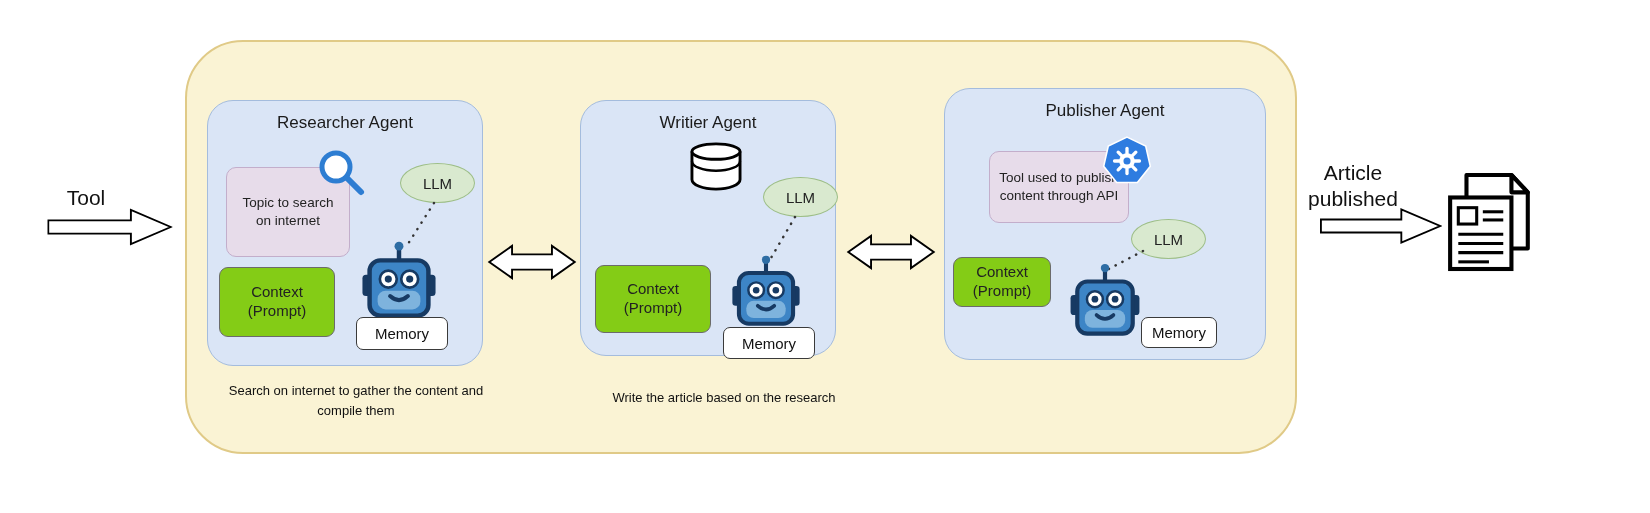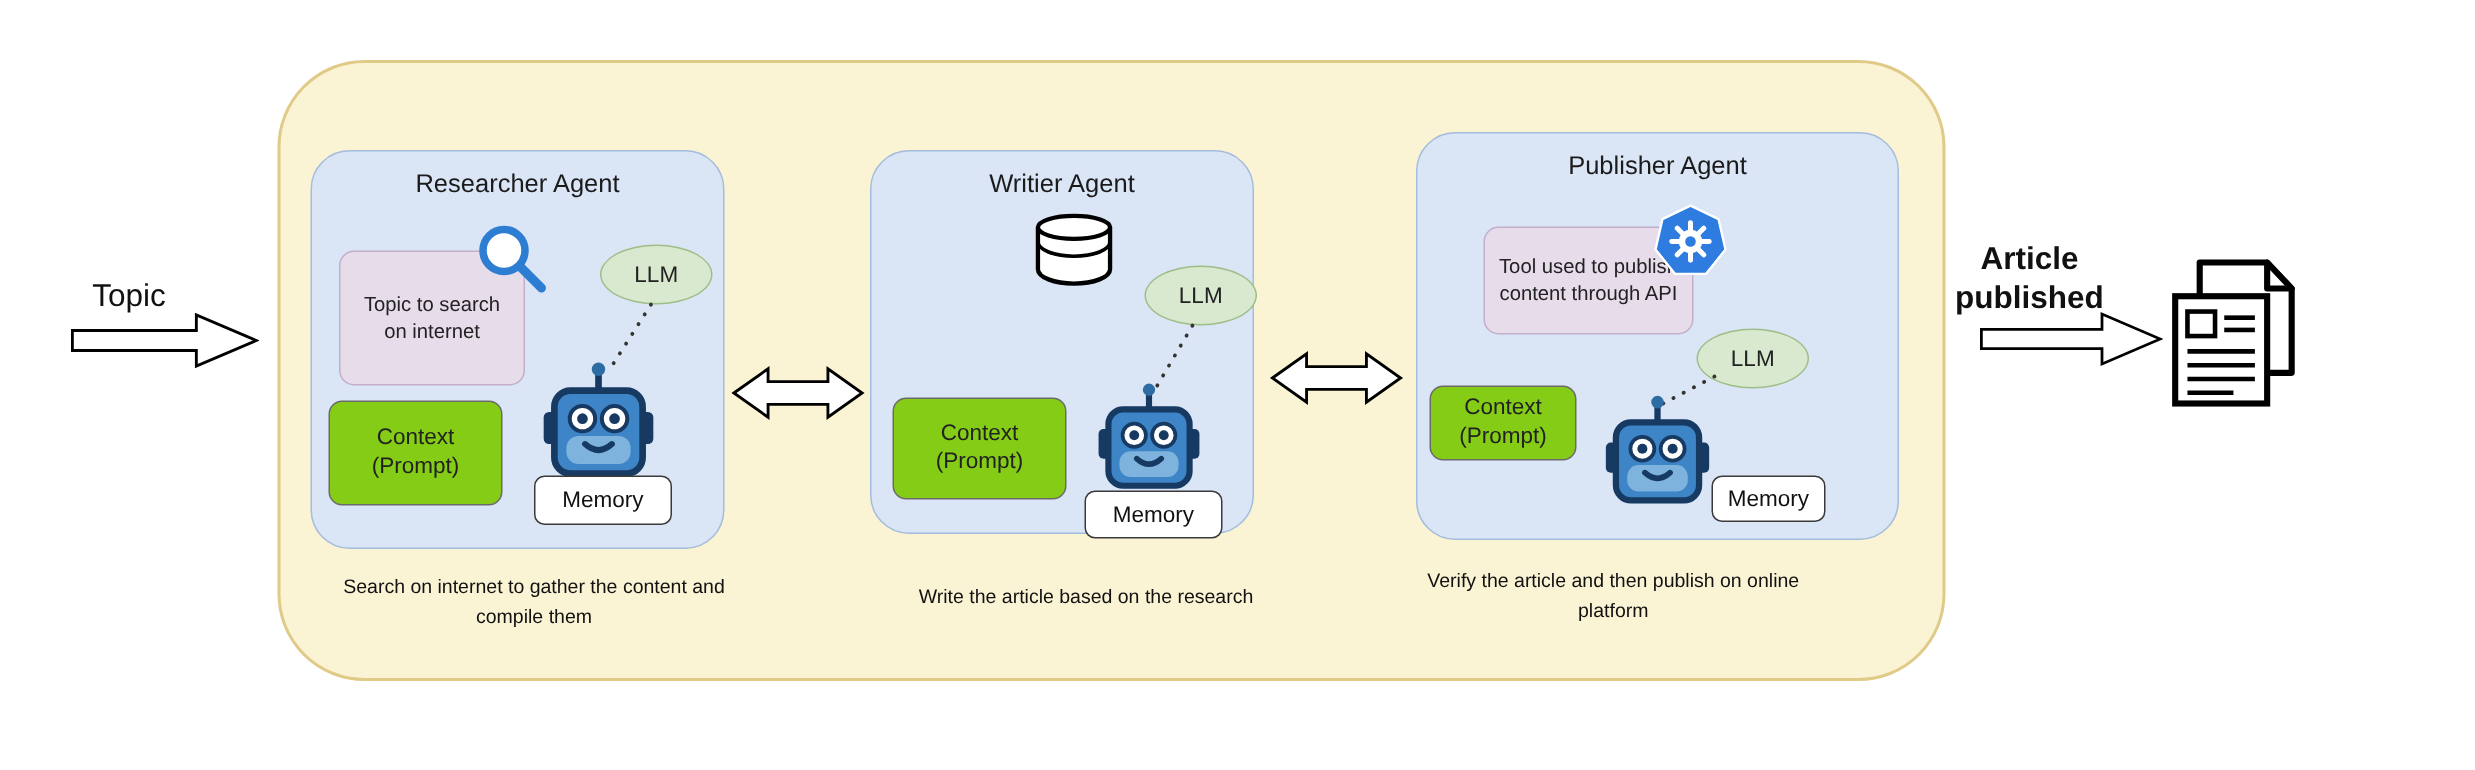--- a/index.html
+++ b/index.html
@@ -95,21 +95,21 @@
   }
   #caption-researcher { left:211px; top:381px; width:290px; }
   #caption-writier    { left:584px; top:388px; width:280px; }
   #caption-publisher  { left:948px; top:377px; width:255px; }
 
   .io-label {
     position:absolute; text-align:center;
     font-size:21px; color:#111; line-height:1.25;
   }
   #topic-label   { left:36px;   top:185px; width:100px; }
-  #article-label { left:1298px; top:160px; width:110px;font-weight:bold; }
+  #article-label { left:1298px; top:160px; width:110px; }
 
   .flow-arrow { position:absolute; }
   #arrow-topic   { left:45px;   top:208px; width:130px; height:38px; }
   #arrow-1       { left:486px;  top:243px; width:92px;  height:38px; }
   #arrow-2       { left:845px;  top:233px; width:92px;  height:38px; }
   #arrow-article { left:1320px; top:207px; width:122px; height:38px; }
 
   #docs-icon { position:absolute; left:1444px; top:170px; width:94px; height:104px; }
 </style>
 </head>
@@ -132,21 +132,21 @@
   <symbol id="arrow-right-symbol" viewBox="0 0 132 40">
     <polygon points="1,13 88,13 88,2 130,20 88,38 88,27 1,27" fill="#ffffff" stroke="#000000" stroke-width="2"></polygon>
   </symbol>
   <symbol id="arrow-double-symbol" viewBox="0 0 94 40">
     <polygon points="2,20 26,3 26,12 68,12 68,3 92,20 68,37 68,28 26,28 26,37" fill="#ffffff" stroke="#000000" stroke-width="2"></polygon>
   </symbol>
 </svg>
 
 <div id="canvas">
 
-  <div class="io-label" id="topic-label">Topic</div>
+  <div class="io-label" id="topic-label">Tool</div>
   <svg class="flow-arrow" id="arrow-topic" viewBox="0 0 132 40">
       <use href="#arrow-right-symbol"></use>
     </svg>
 
   <div class="container"></div>
 
   <div class="agent" id="agent-researcher">
     <div class="agent-title">Researcher Agent</div>
     <div class="tool-box">Topic to search on internet</div>
     <svg class="corner-icon search-icon" viewBox="0 0 50 50">
@@ -213,21 +213,20 @@
     <svg class="robot" viewBox="0 0 100 92">
         <use href="#robot-symbol"></use>
       </svg>
     <div class="context-box">Context
 (Prompt)</div>
     <div class="memory-box">Memory</div>
   </div>
 
   <div class="caption" id="caption-researcher">Search on internet to gather the content and compile them</div>
   <div class="caption" id="caption-writier">Write the article based on the research</div>
-  <div class="caption" id="caption-publisher">Verify the article and then publish on online platform</div>
 
   <div class="io-label" id="article-label">Article published</div>
   <svg class="flow-arrow" id="arrow-article" viewBox="0 0 132 40">
       <use href="#arrow-right-symbol"></use>
     </svg>
 
   <svg id="docs-icon" viewBox="0 0 92 100">
     <path d="M22 4 h44 l16 17 v55 h-60 z" fill="#ffffff" stroke="#000000" stroke-width="4" stroke-linejoin="round"></path>
     <path d="M66 4 l16 17 h-16 z" fill="#ffffff" stroke="#000000" stroke-width="4" stroke-linejoin="round"></path>
     <rect x="6" y="26" width="60" height="70" fill="#ffffff" stroke="#000000" stroke-width="4"></rect>

